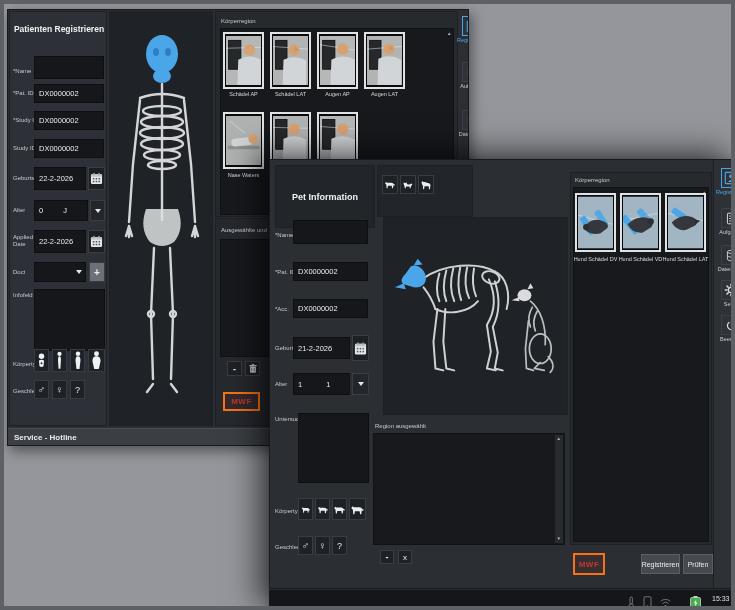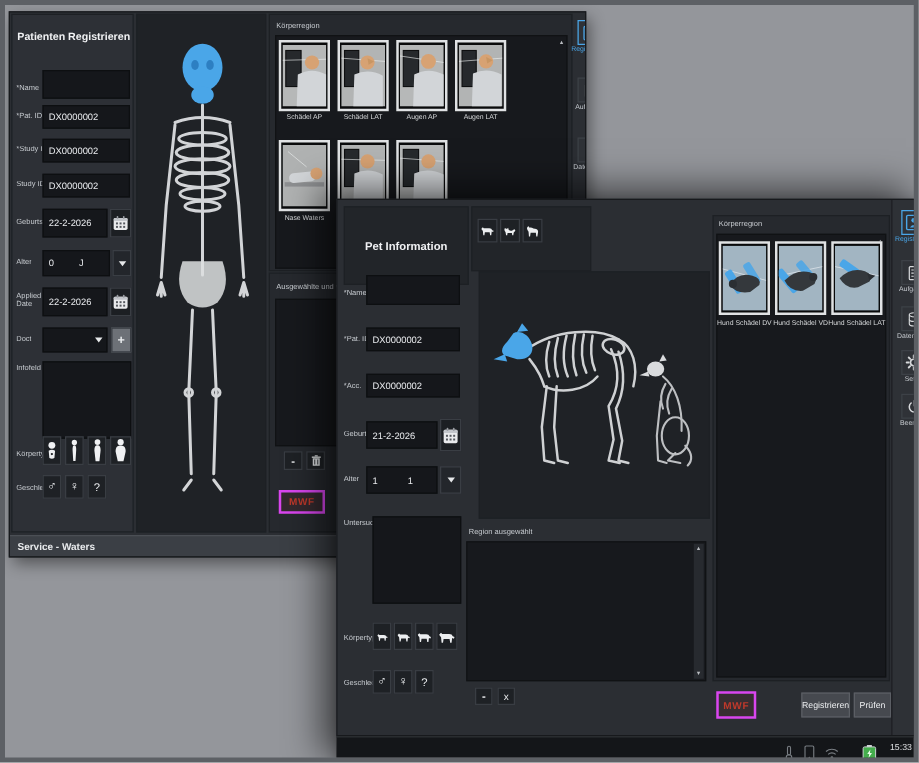--- a/index.html
+++ b/index.html
@@ -18,21 +18,21 @@
     justify-content:center;color:#eceef0;box-sizing:border-box;cursor:pointer}
   .ddbtn{position:absolute;background:#23262b;border:1px solid #3a3e44;display:flex;align-items:center;
     justify-content:center;box-sizing:border-box;cursor:pointer}
   .tri{width:0;height:0;border-left:3.5px solid transparent;border-right:3.5px solid transparent;
     border-top:4.5px solid #e6e8ea}
   .calbtn{position:absolute;background:#1c1f23;border:1px solid #3a3e44;display:flex;align-items:center;
     justify-content:center;box-sizing:border-box;cursor:pointer}
   .thumb{position:absolute;background:#090a0b;border:2px solid #e0e2e4;box-sizing:border-box;padding:1px;cursor:pointer}
   .thumb svg{display:block}
   .tlabel{position:absolute;font-size:5.5px;color:#d7d9db;text-align:center;white-space:nowrap;overflow:hidden}
-  .redbtn{position:absolute;background:rgba(170,50,45,.10);border:2px solid #d946ef;color:#c0392b;
+  .redbtn{position:absolute;background:rgba(170,50,45,.10);border:2px solid #f97316;color:#c0392b;
     font-weight:bold;font-size:8px;display:flex;align-items:center;justify-content:center;
     box-sizing:border-box;letter-spacing:.5px;cursor:pointer}
   .graybtn{position:absolute;background:#46494f;border:1px solid #5b5e64;color:#eceef0;font-size:7px;
     display:flex;align-items:center;justify-content:center;box-sizing:border-box;cursor:pointer}
   .sideitem{position:absolute;width:30px;text-align:center;cursor:pointer}
   .sideitem .icontile{width:20px;height:20px;margin:0 auto;background:#2f3237;border:1px solid #3d4147;
     display:flex;align-items:center;justify-content:center;box-sizing:border-box}
   .sideitem .slabel{font-size:5.5px;color:#c9cdd2;white-space:nowrap;overflow:hidden;display:block;margin-top:1px}
   .sideitem.active .slabel{color:#4aa6e8}
   .scrollarrow{position:absolute;font-size:4.5px;color:#b9bcc0;line-height:1}
@@ -333,21 +333,21 @@
         <svg width="13" height="13" viewBox="0 0 16 16">
           <ellipse cx="8" cy="3.5" rx="5" ry="2" fill="none" stroke="#d8dadc" stroke-width="1.1"></ellipse>
           <path d="M3,3.5 V12.5 c0,1.1 2.2,2 5,2 s5,-0.9 5,-2 V3.5" fill="none" stroke="#d8dadc" stroke-width="1.1"></path>
           <path d="M3,8 c0,1.1 2.2,2 5,2 s5,-0.9 5,-2" fill="none" stroke="#d8dadc" stroke-width="1.1"></path>
         </svg>
         </div>
       <span class="slabel">Datenbank</span>
     </div>
 
     <div class="statusbar">
-      <span>Service - Waters</span>
+      <span>Service - Hotline</span>
     </div>
   </div>
 
   <div class="abs" style="left:265px;top:155px;width:470px;height:455px;box-shadow:-14px -10px 26px rgba(0,0,0,.5), 4px 6px 14px rgba(0,0,0,.5)">
 
     <div class="win" style="left:0;top:0;width:470px;height:430px">
 
       <div class="panel" style="left:5px;top:5px;width:100px;height:63px;background:#222529;display:flex;align-items:center;justify-content:center">
         <span class="titl" style="position:static;font-size:9px">Pet Information</span>
       </div>

